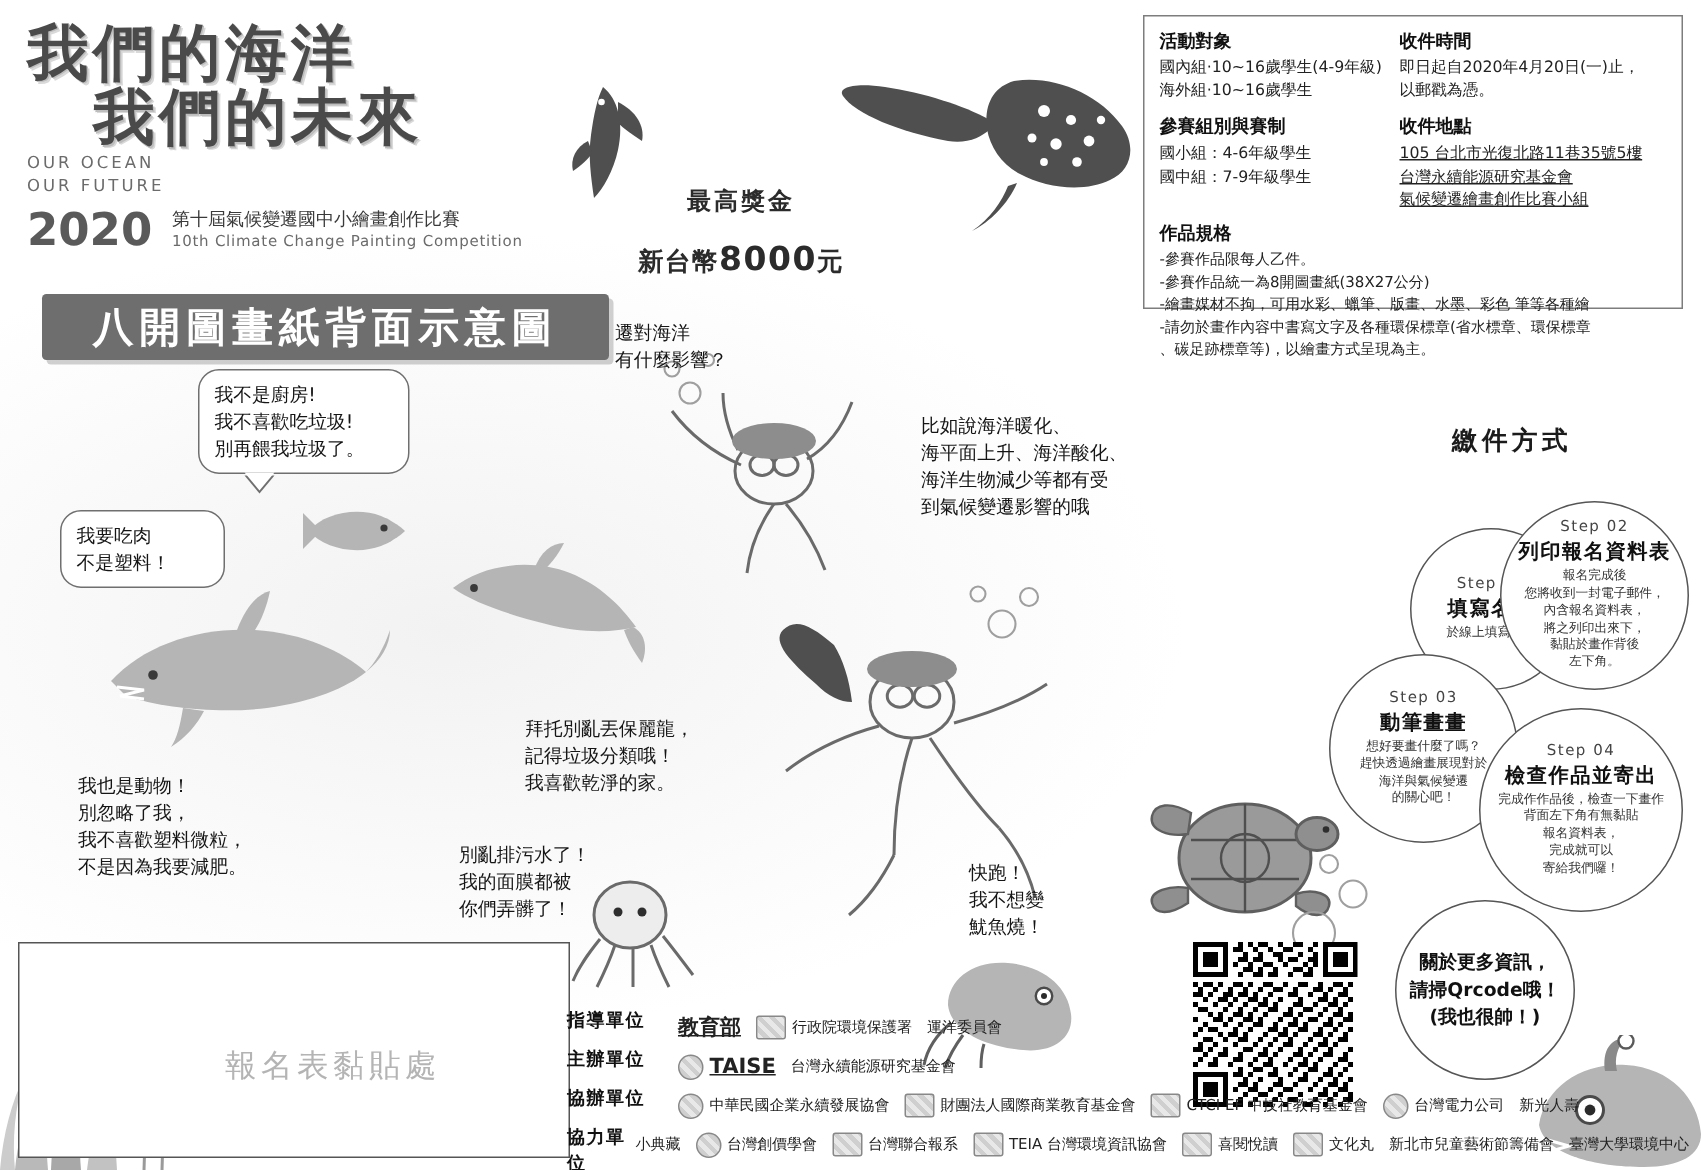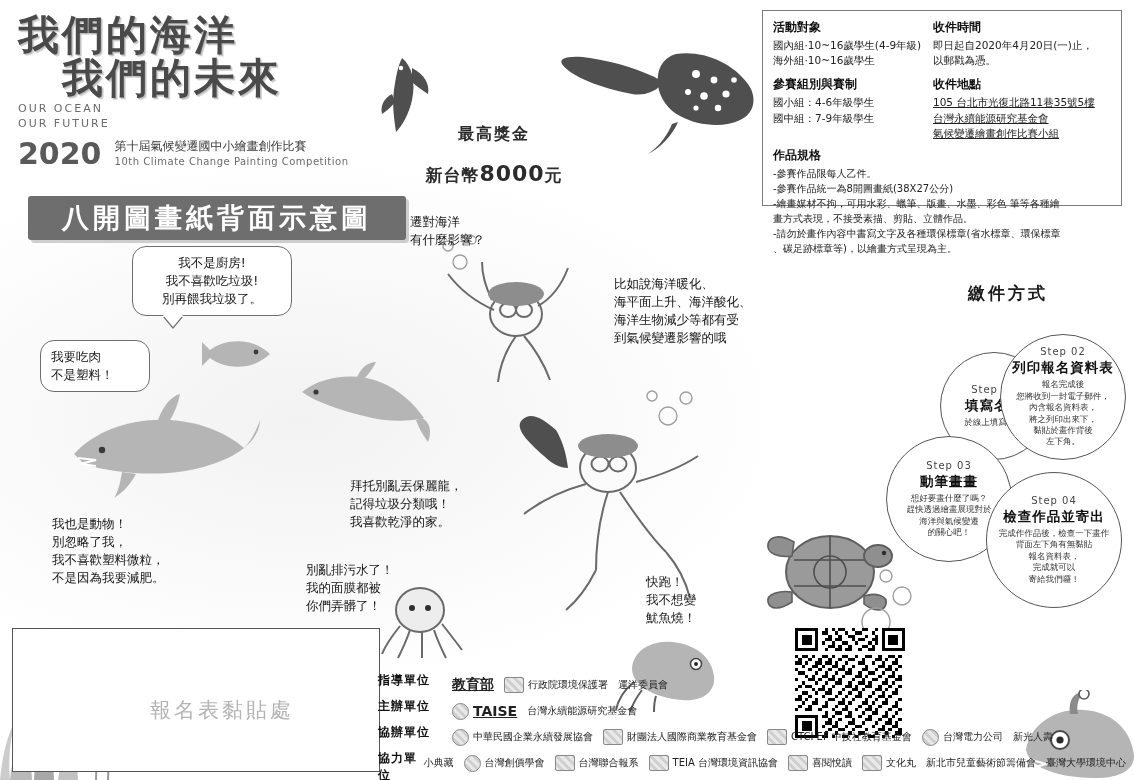--- a/index.html
+++ b/index.html
@@ -76,21 +76,21 @@
   
   .qr{position:absolute;left:795px;top:628px;width:110px;height:110px;background:#fff;}
   .qr svg{display:block;}
 
   
   .sb{position:absolute;background:#fff;border:1.5px solid #6f6f6f;border-radius:14px;
       padding:7px 10px;font-size:12.5px;line-height:1.45;color:#151515;box-sizing:border-box;}
   .sb.nb{border:none;background:transparent;}
   .sb:after{content:"";position:absolute;width:0;height:0;}
 
-  #sb1{left:132px;top:246px;width:160px;text-align:center;}
+  #sb1{left:132px;top:246px;width:141px;}
   #sb1:after{left:30px;bottom:-12px;border-left:10px solid transparent;border-right:10px solid transparent;border-top:12px solid #fff;filter:drop-shadow(0 2px 0 #6f6f6f);}
   #sb2{left:40px;top:340px;width:110px;}
   #sb3{left:400px;top:206px;width:118px;border:none;background:transparent;}
   #sb4{left:604px;top:268px;width:180px;border:none;background:transparent;}
   #sb5{left:340px;top:470px;width:148px;border:none;background:transparent;}
   #sb6{left:42px;top:508px;width:186px;border:none;background:transparent;}
   #sb7{left:296px;top:554px;width:124px;border:none;background:transparent;}
   #sb8{left:636px;top:566px;width:104px;border:none;background:transparent;}
 
   
@@ -316,21 +316,20 @@
         <div class="info-l"><u>105 台北市光復北路11巷35號5樓</u></div>
         <div class="info-l"><u>台灣永續能源研究基金會</u></div>
         <div class="info-l"><u>氣候變遷繪畫創作比賽小組</u></div>
       </div>
     </div>
     <div class="spec">
       <div class="info-h">作品規格</div>
       <div class="info-l">-參賽作品限每人乙件。</div>
       <div class="info-l">-參賽作品統一為8開圖畫紙(38X27公分)</div>
       <div class="info-l">-繪畫媒材不拘，可用水彩、蠟筆、版畫、水墨、彩色 筆等各種繪</div>
-      <div class="info-l">  畫方式表現，不接受素描、剪貼、立體作品。</div>
       <div class="info-l">-請勿於畫作內容中書寫文字及各種環保標章(省水標章、環保標章</div>
       <div class="info-l">  、碳足跡標章等)，以繪畫方式呈現為主。</div>
     </div>
   </div>
 
   <div class="flow-title">繳件方式</div>
 
   <div class="bubble" id="bub1">
     <div class="stp">Step 01</div>
     <div class="ttl">填寫名單</div>
@@ -355,20 +354,27 @@
 的關心吧！</div>
   </div>
   <div class="bubble" id="bub4">
     <div class="stp">Step 04</div>
     <div class="ttl">檢查作品並寄出</div>
     <div class="dsc" style="white-space:pre-line">完成作作品後，檢查一下畫作
 背面左下角有無黏貼
 報名資料表，
 完成就可以
 寄給我們囉！</div>
+  </div>
+  <div class="bubble" id="bub5">
+    <div style="font-size:12.5px;font-weight:bold;line-height:1.5;color:#111">
+      <div>關於更多資訊，</div>
+      <div>請掃Qrcode哦！</div>
+      <div>(我也很帥！)</div>
+    </div>
   </div>
 
   <div class="qr">
     <svg width="110" height="110" viewBox="0 0 33 33" shape-rendering="crispEdges">
       <rect width="33" height="33" fill="#fff"></rect>
       <g fill="#000">
         <rect x="0" y="0" width="7" height="7"></rect>
           <rect x="1" y="1" width="5" height="5" fill="#fff"></rect>
           <rect x="2" y="2" width="3" height="3"></rect>
         <rect x="26" y="0" width="7" height="7"></rect>

